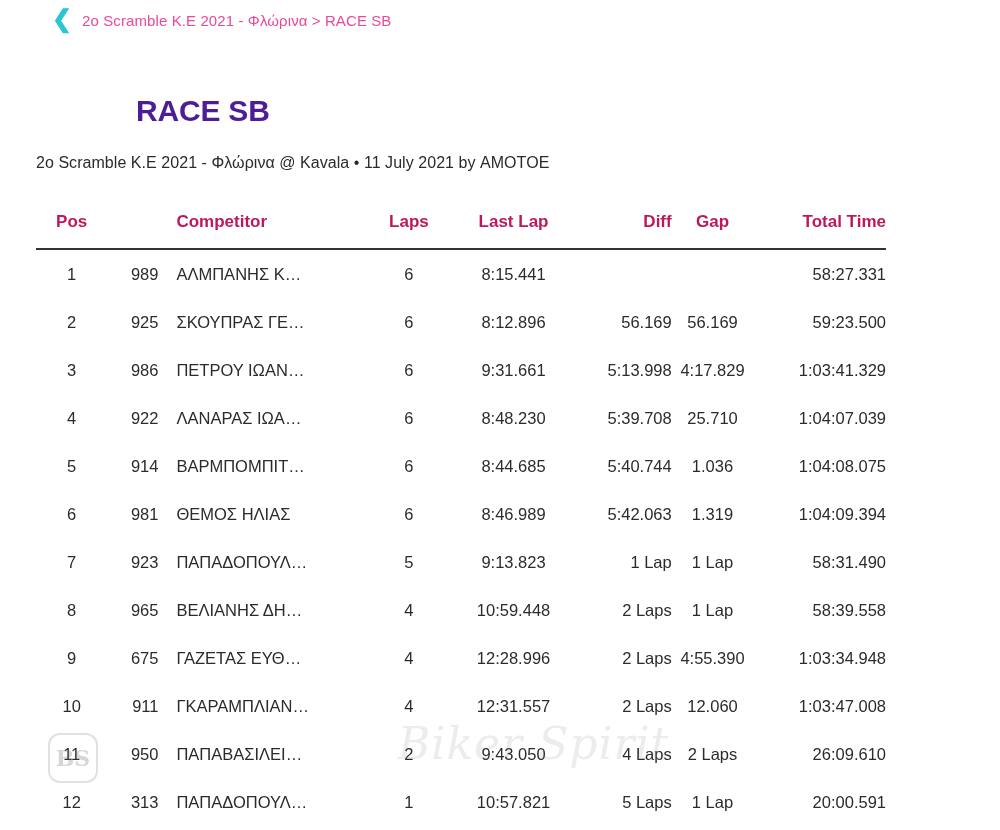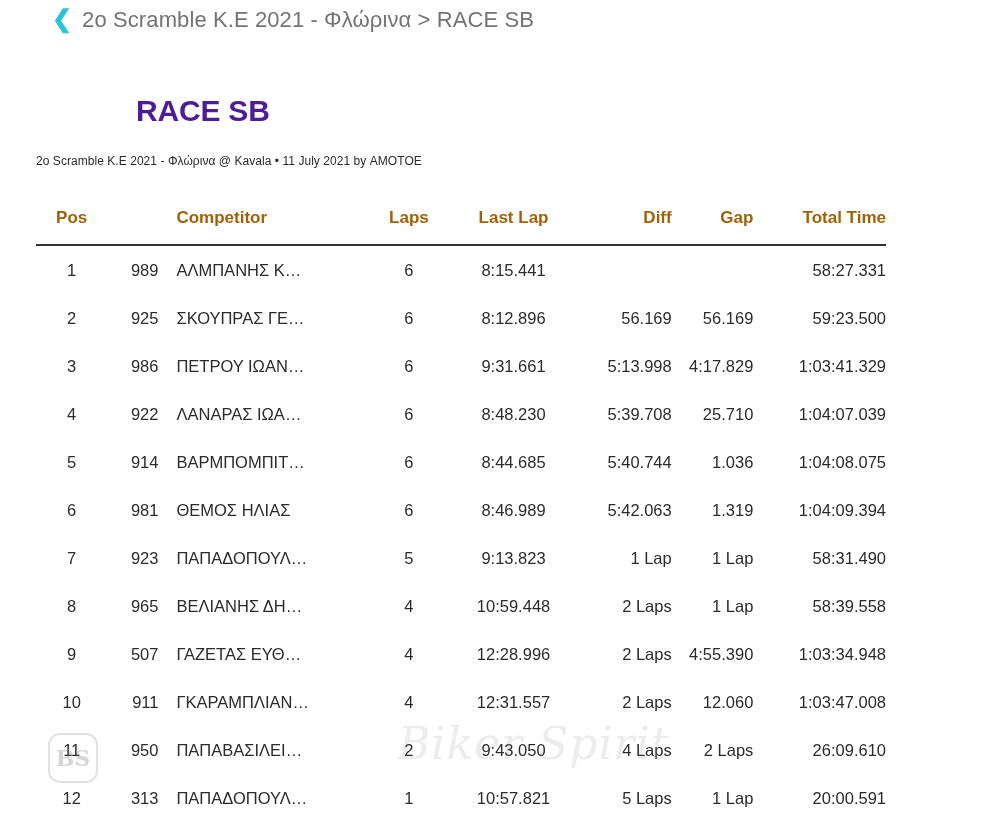--- a/index.html
+++ b/index.html
@@ -28,80 +28,80 @@
   .back-chevron {
     color: #29c4d6;
     font-size: 24px;
     line-height: 1;
     font-weight: 700;
     margin-right: 2px;
     cursor: pointer;
     transform: translateY(-1px);
   }
   .crumb-text {
-    font-size: 22px;
-    color: #737373;
+    font-size: 15px;
+    color: #ec4899;
     letter-spacing: 0.1px;
     white-space: nowrap;
   }
 
   
   .content {
     padding: 0 36px 0 36px;
   }
   .page-title {
     font-size: 30px;
     font-weight: 700;
     letter-spacing: -0.2px;
     color: #4c1d95;
     margin: 60px 0 0 100px;
   }
   .subtitle {
-    font-size: 12px;
+    font-size: 16px;
     color: #2b2b2b;
     margin: 26px 0 0 0;
     letter-spacing: 0.05px;
   }
 
   
   .table-wrap {
     margin: 40px 0 0 0;
     padding: 0 10px 0 0;
   }
   table.results {
     width: 850px;
     border-collapse: collapse;
     table-layout: fixed;
     margin-left: 0;
   }
   table.results thead th {
     font-size: 17px;
     font-weight: 700;
-    color: #a16207;
+    color: #be185d;
     padding: 0 0 16px 0;
     border-bottom: 2px solid #333333;
     white-space: nowrap;
   }
   table.results tbody td {
     font-size: 16.5px;
     color: #2b2b2b;
     padding: 15px 0 14px 0;
     white-space: nowrap;
     overflow: hidden;
     text-overflow: ellipsis;
   }
 
   
   .col-pos      { width: 70px;  text-align: center; }
   .col-num      { width: 50px;  text-align: right; }
   .col-name     { width: 185px; text-align: left; padding-left: 18px !important; }
   .col-laps     { width: 85px;  text-align: center; }
   .col-lastlap  { width: 120px; text-align: center; }
   .col-diff     { width: 95px;  text-align: right; }
-  .col-gap      { width: 80px;  text-align: right; }
+  .col-gap      { width: 80px;  text-align: center; }
   .col-total    { width: 130px; text-align: right; }
 
   thead .col-name { padding-left: 18px; }
 
   td.col-name {
     max-width: 185px;
   }
 
   
   .watermark-text {
@@ -240,21 +240,21 @@
           <td class="col-num">965</td>
           <td class="col-name">ΒΕΛΙΑΝΗΣ ΔΗ…</td>
           <td class="col-laps">4</td>
           <td class="col-lastlap">10:59.448</td>
           <td class="col-diff">2 Laps</td>
           <td class="col-gap">1 Lap</td>
           <td class="col-total">58:39.558</td>
         </tr>
         <tr>
           <td class="col-pos">9</td>
-          <td class="col-num">507</td>
+          <td class="col-num">675</td>
           <td class="col-name">ΓΑΖΕΤΑΣ ΕΥΘ…</td>
           <td class="col-laps">4</td>
           <td class="col-lastlap">12:28.996</td>
           <td class="col-diff">2 Laps</td>
           <td class="col-gap">4:55.390</td>
           <td class="col-total">1:03:34.948</td>
         </tr>
         <tr>
           <td class="col-pos">10</td>
           <td class="col-num">911</td>

